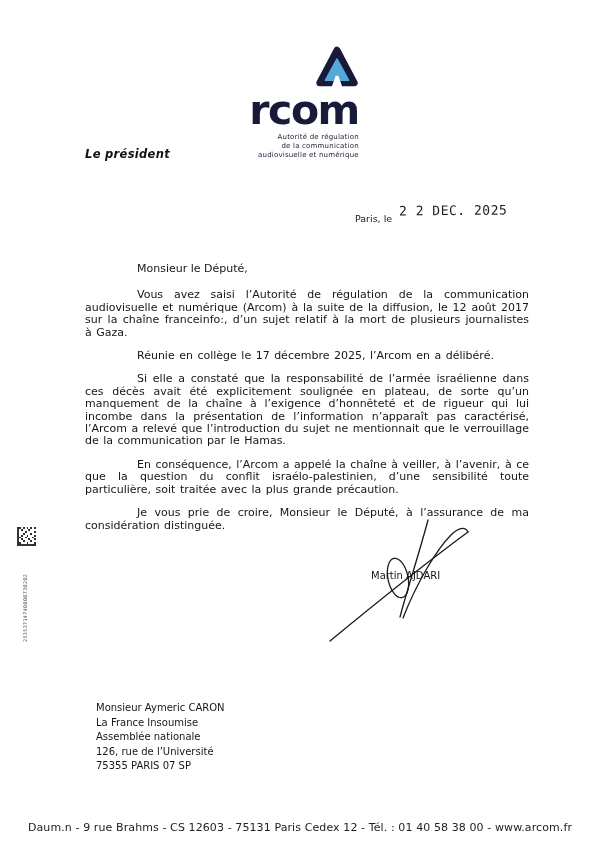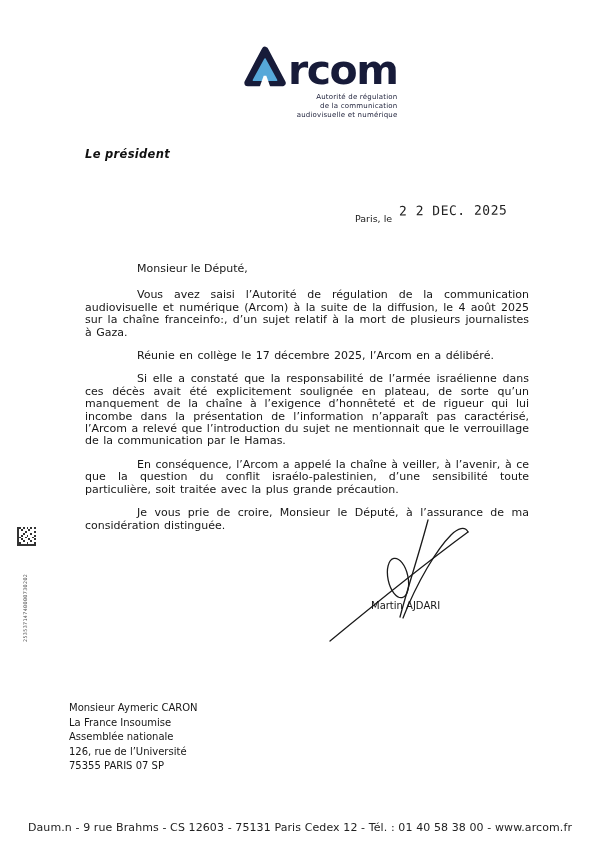--- a/index.html
+++ b/index.html
@@ -9,21 +9,21 @@
     width: 600px;
     height: 848px;
     background: #ffffff;
     font-family: "DejaVu Sans", "Liberation Sans", sans-serif;
     color: #1a1a1a;
     overflow: hidden;
   }
 
   
   .logo { position: absolute; left: 243px; top: 44px; }
-  .wordmark { display: flex; align-items: flex-end; }
+  .wordmark { display: flex; align-items: flex-end; flex-direction: column; }
   .logo-a { width: 44px; height: 46px; display: block; }
   .wordmark-rest {
     font-family: "DejaVu Sans", sans-serif;
     font-weight: bold;
     font-size: 41px;
     line-height: 40px;
     letter-spacing: -1.5px;
     color: #171b39;
     margin-left: 1px;
   }
@@ -58,35 +58,35 @@
   .body-text {
     position: absolute; left: 85px; top: 263px; width: 444px;
     font-size: 11px; line-height: 12.4px;
     text-align: justify; color: #161616;
   }
   .body-text .salutation { text-indent: 52px; margin-bottom: 14px; text-align: left; }
   .body-text .para { text-indent: 52px; margin-bottom: 11px; word-spacing: 1px; }
 
   
   .sig-scribble { position: absolute; left: 315px; top: 512px; }
-  .signatory-name { position: absolute; left: 371px; top: 600px; font-size: 10px; color: #161616; }
+  .signatory-name { position: absolute; left: 371px; top: 570px; font-size: 10px; color: #161616; }
 
   
   .datamatrix { position: absolute; left: 17px; top: 527px; width: 19px; height: 19px; }
   .barcode-number {
     position: absolute; left: 22px; top: 642px;
     transform-origin: 0 0; transform: rotate(-90deg);
     font-family: "DejaVu Sans Mono", monospace;
     font-size: 5px; letter-spacing: 0.4px; color: #555;
     white-space: nowrap;
   }
 
   
   .recipient {
-    position: absolute; left: 69px; top: 701px;
+    position: absolute; left: 96px; top: 701px;
     font-size: 10px; line-height: 14.6px; color: #161616;
   }
   .recipient sup { font-size: 6.5px; }
 
   
   .footer {
     position: absolute; left: 0; top: 821px; width: 100%;
     text-align: center; font-size: 11px; letter-spacing: 0.1px; color: #222;
   }
 </style>
@@ -111,21 +111,21 @@
     </div>
   </div>
 
   <div class="sender-title">Le président</div>
 
   <div class="dateline-place">Paris, le</div>
   <div class="date-stamp">2 2 DEC. 2025</div>
 
   <div class="body-text">
     <p class="salutation">Monsieur le Député,</p>
-    <p class="para">Vous avez saisi l’Autorité de régulation de la communication audiovisuelle et numérique (Arcom) à la suite de la diffusion, le 4 août 2025 sur la chaîne franceinfo:, d’un sujet relatif à la mort de plusieurs journalistes à Gaza.</p>
+    <p class="para">Vous avez saisi l’Autorité de régulation de la communication audiovisuelle et numérique (Arcom) à la suite de la diffusion, le 12 août 2017 sur la chaîne franceinfo:, d’un sujet relatif à la mort de plusieurs journalistes à Gaza.</p>
     <p class="para">Réunie en collège le 17 décembre 2025, l’Arcom en a délibéré.</p>
     <p class="para">Si elle a constaté que la responsabilité de l’armée israélienne dans ces décès avait été explicitement soulignée en plateau, de sorte qu’un manquement de la chaîne à l’exigence d’honnêteté et de rigueur qui lui incombe dans la présentation de l’information n’apparaît pas caractérisé, l’Arcom a relevé que l’introduction du sujet ne mentionnait que le verrouillage de la communication par le Hamas.</p>
     <p class="para">En conséquence, l’Arcom a appelé la chaîne à veiller, à l’avenir, à ce que la question du conflit israélo-palestinien, d’une sensibilité toute particulière, soit traitée avec la plus grande précaution.</p>
     <p class="para">Je vous prie de croire, Monsieur le Député, à l’assurance de ma considération distinguée.</p>
   </div>
 
   <svg class="sig-scribble" width="170" height="140" viewBox="0 0 170 140" aria-hidden="true">
     <g fill="none" stroke="#1a1a1a" stroke-width="1.3" stroke-linecap="round">
       <path d="M15 129 C 55 96, 115 48, 153 20"></path>
       <path d="M153 20 C 150 14, 143 16, 136 23 C 122 37, 102 70, 88 106"></path>

